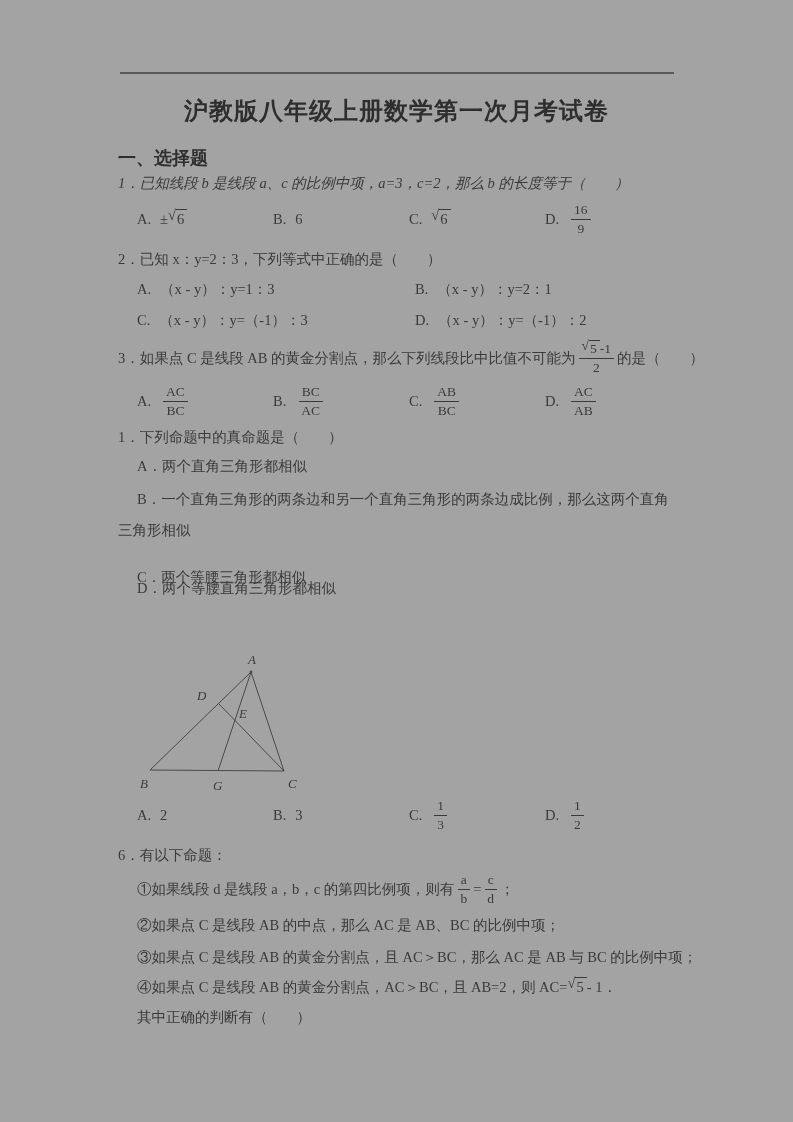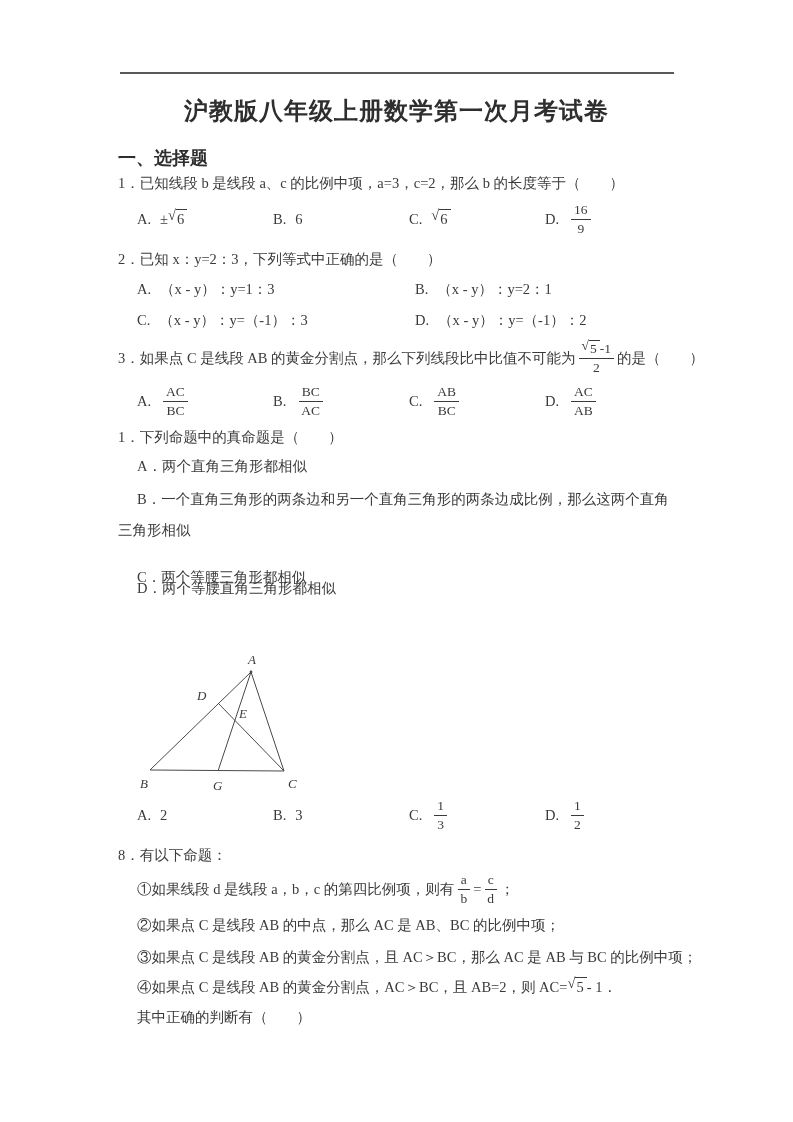--- a/index.html
+++ b/index.html
@@ -1,21 +1,21 @@
 <!DOCTYPE html>
 <html><head>
 <meta charset="utf-8">
 <style>
   html, body { margin: 0; padding: 0; background: #e8e8e8; }
   .page {
     position: relative;
     width: 793px;
     height: 1122px;
     margin: 0 auto;
-    background: #ffffff;
+    background: #a3a3a3;
     overflow: hidden;
     color: #3a3a3a;
     font-family: "Liberation Serif", "DejaVu Serif", serif;
     font-size: 14.5px;
   }
   .toprule {
     position: absolute;
     left: 120px; top: 72px;
     width: 554px; height: 2px;
     background: #595959;
@@ -93,21 +93,21 @@
 <body>
 
 <div class="page">
 
   <div class="toprule"></div>
 
   <h1 class="title">沪教版八年级上册数学第一次月考试卷</h1>
 
   <div class="section-heading">一、选择题</div>
 
-  <div class="line" style="left:118px; top:174px;">1．已知线段 b 是线段 a、c 的比例中项，a=3，c=2，那么 b 的长度等于（　　）</div>
+  <div class="line" style="left:118px; top:174px;font-style:italic;">1．已知线段 b 是线段 a、c 的比例中项，a=3，c=2，那么 b 的长度等于（　　）</div>
   <div class="row row4" style="left:137px; top:200px; height:38px;">
     <div class="opt">
       <span class="olabel">A.</span>
       <span>±</span>
       <span class="sqrt">
           <span class="rsign">√</span>
           <span class="rbody">6</span>
         </span>
     </div>
     <div class="opt">
@@ -237,21 +237,21 @@
     </div>
     <div class="opt">
       <span class="olabel">D.</span>
       <span class="frac">
         <span class="num">1</span>
         <span class="den">2</span>
       </span>
     </div>
   </div>
 
-  <div class="line" style="left:118px; top:846px;">8．有以下命题：</div>
+  <div class="line" style="left:118px; top:846px;">6．有以下命题：</div>
   <div class="row" style="left:137px; top:868px; height:42px;">
     <span>①如果线段 d 是线段 a，b，c 的第四比例项，则有</span>
     <span class="frac">
       <span class="num">a</span>
       <span class="den">b</span>
     </span>
     <span>=</span>
     <span class="frac">
       <span class="num">c</span>
       <span class="den">d</span>

